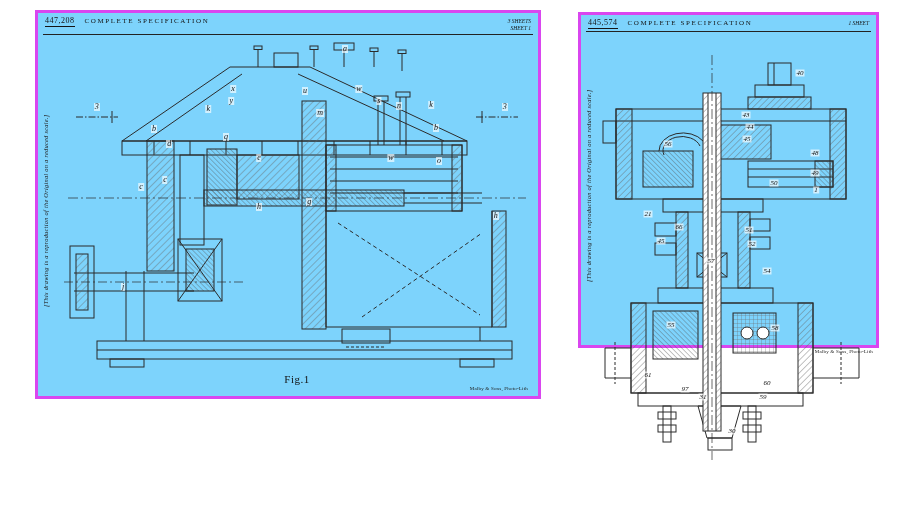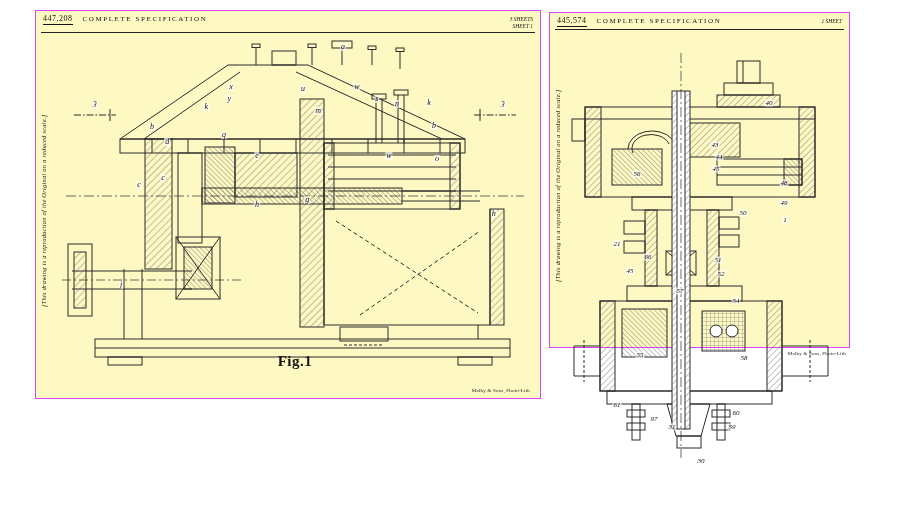--- a/index.html
+++ b/index.html
@@ -2,23 +2,23 @@
 <html><head>
 <meta charset="utf-8">
 <style>
   * { margin:0; padding:0; box-sizing:border-box; }
   html,body { width:900px; height:522px; }
   body {
     position:relative; overflow:hidden;
     background:#ffffff; color:#141414;
     font-family:"Liberation Serif", serif;
   }
-  .sheet { position:absolute; background:#fef9c3; border:1px solid #d946ef; }
+  .sheet { position:absolute; background:#7dd3fc; border:3px solid #d946ef; }
   .sheet-left  { left:35px;  top:10px; width:506px; height:389px; }
-  .sheet-right { left:549px; top:12px; width:301px; height:336px; }
+  .sheet-right { left:578px; top:12px; width:301px; height:336px; }
 
   .sheet-header {
     position:absolute; left:5px; right:5px; top:2px;
     display:flex; align-items:baseline;
     border-bottom:1px solid #222; padding:1px 2px 2px;
   }
   .pn { font-size:8px; letter-spacing:.5px; border-bottom:1px solid #141414; padding-bottom:1px; }
   .st { font-size:7px; letter-spacing:1.6px; margin-left:10px; }
   .si { margin-left:auto; font-style:italic; font-size:5.5px; line-height:1.25;
         display:flex; flex-direction:column; text-align:right; }
@@ -34,25 +34,25 @@
   .sheet-left  .drawing-area { left:24px; top:28px; width:470px; height:345px; }
   .sheet-right .drawing-area { left:20px; top:40px;  width:262px; height:405px; }
   .drawing-area svg { position:absolute; inset:0; width:100%; height:100%; }
 
   .labels { position:absolute; inset:0; }
   .part-label {
     position:absolute; transform:translate(-50%,-50%);
     font-style:italic; font-size:8px; line-height:1;
     color:#101010; background:rgba(255,255,255,.65); padding:0 1px;
   }
-  .sheet-right .part-label { font-size:7px;margin-top:32px; }
+  .sheet-right .part-label { font-size:7px; }
 
   .fig-caption {
-    position:absolute; left:50%; bottom:14px; transform:translateX(-50%);
-    font-size:15px; font-weight:bold; letter-spacing:.5px;
+    position:absolute; left:50%; bottom:1px; transform:translateX(-50%);
+    font-size:11px; font-weight:normal; letter-spacing:.5px;
   }
   .printer { position:absolute; font-size:5px; color:#222; letter-spacing:.2px; }
   .sheet-left  .printer { right:10px; bottom:5px; }
   .sheet-right .printer { right:3px;  bottom:-9px; }
 </style>
 </head>
 <body>
 
 <div class="sheet sheet-left">
   <div class="sheet-header">

